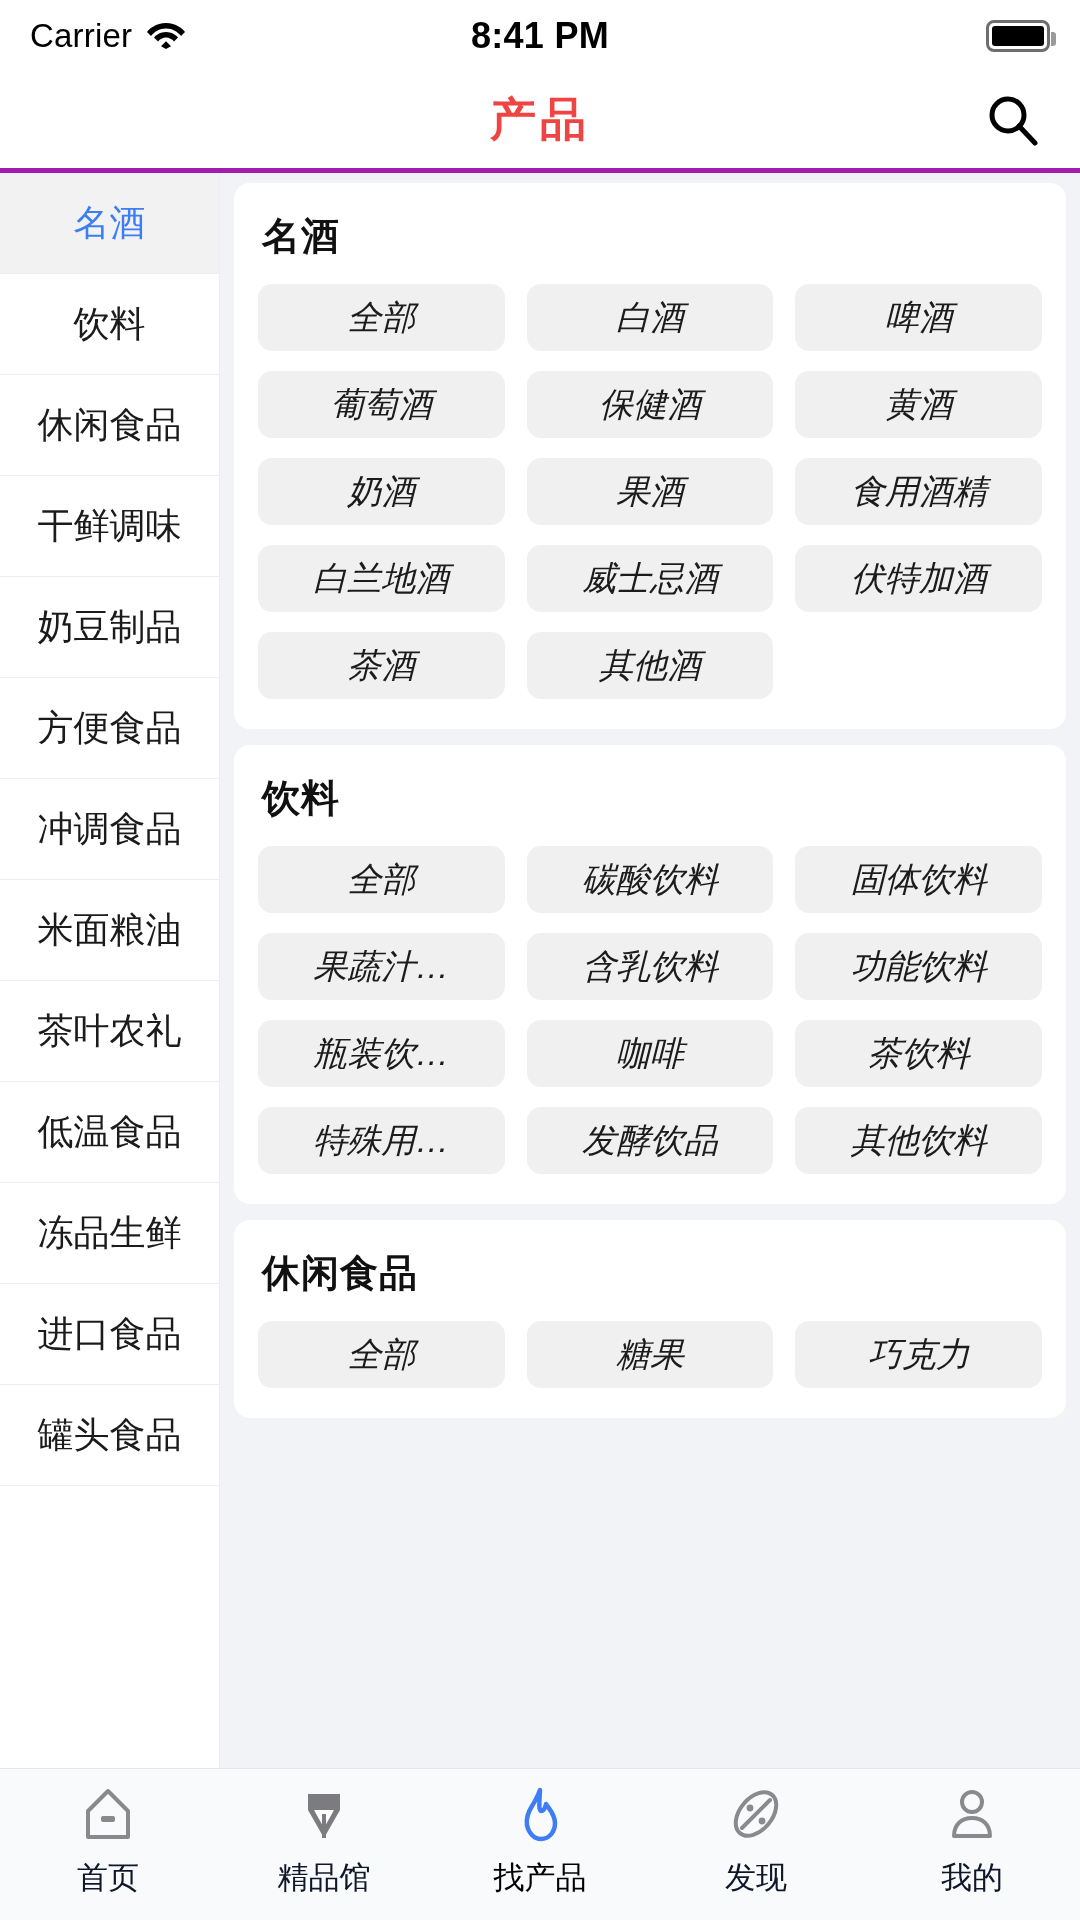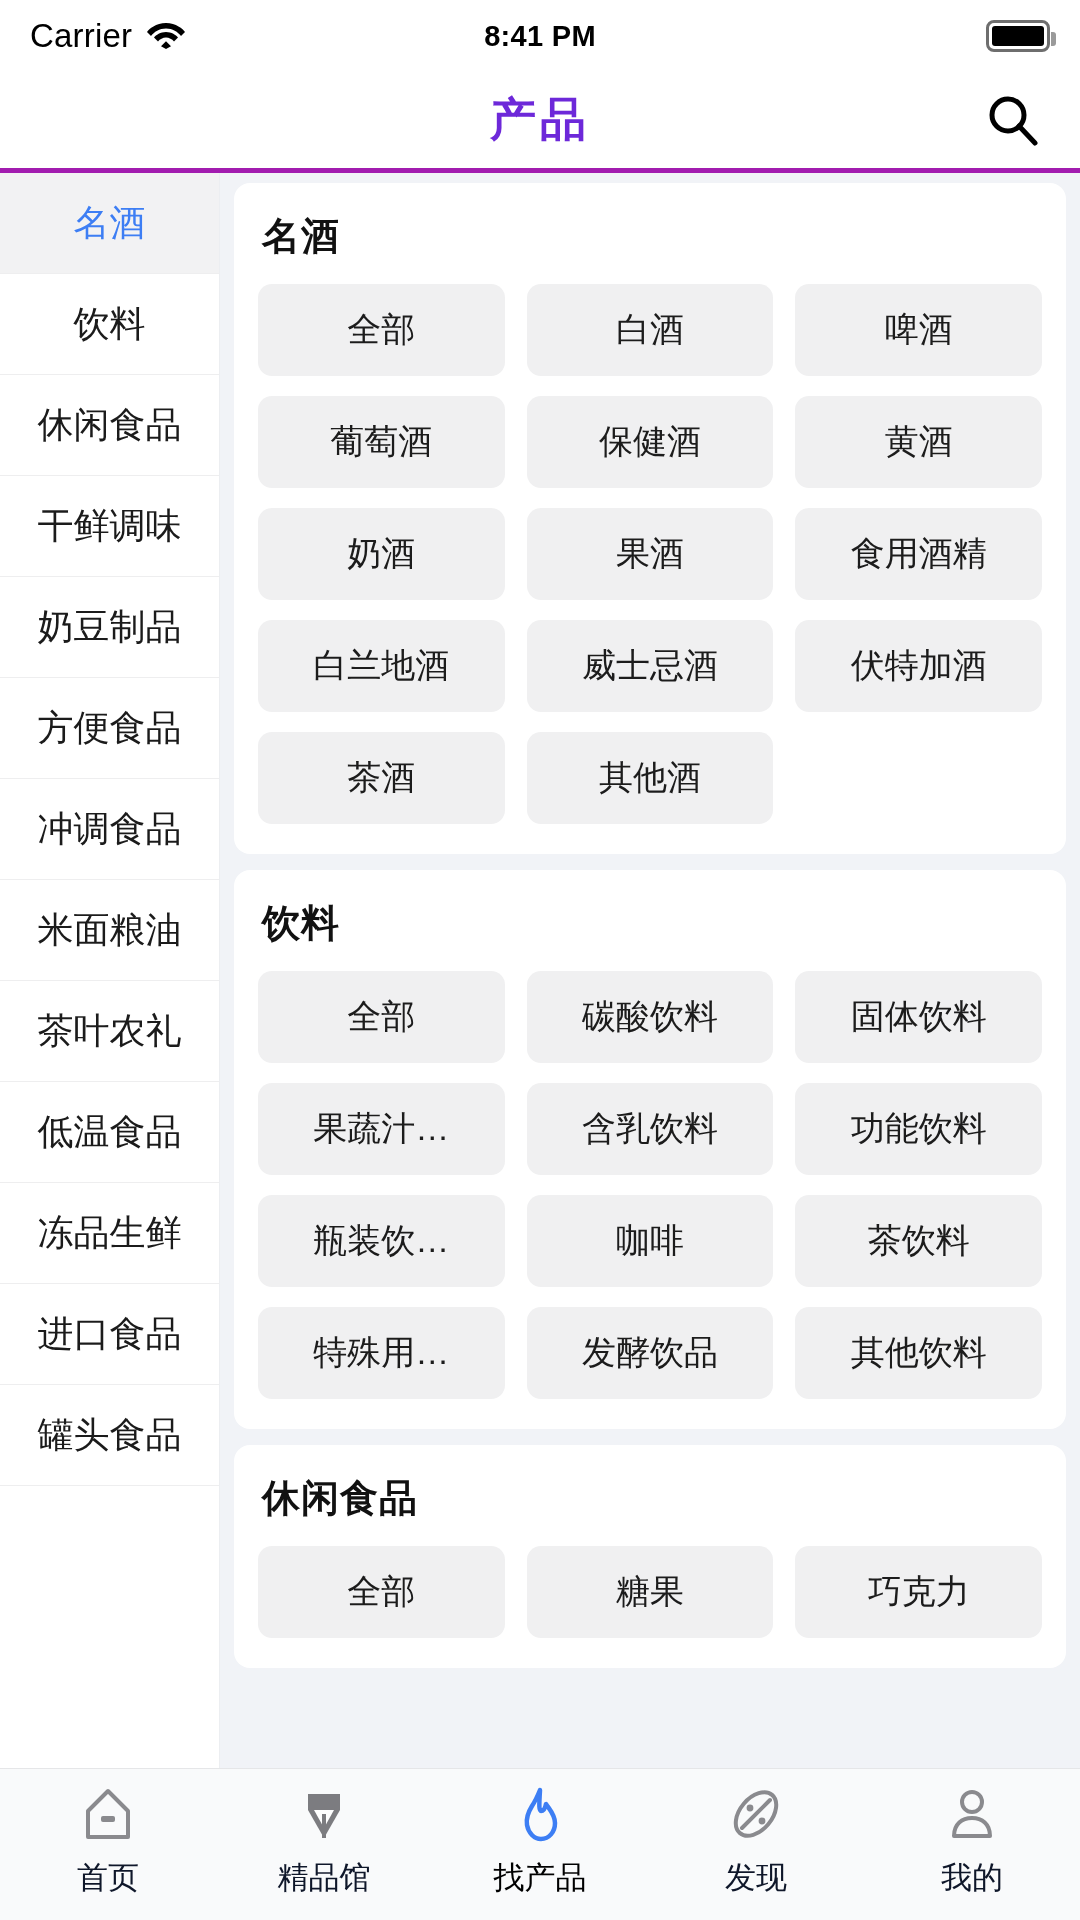--- a/index.html
+++ b/index.html
@@ -21,41 +21,41 @@
     height: 72px;
     flex: 0 0 72px;
     display: flex; align-items: center;
     padding: 0 30px;
     background: #ffffff;
   }
   .sb-left { display: flex; align-items: center; gap: 14px; flex: 0 0 auto; width: 330px;}
   .sb-carrier { font-size: 33px; color: #000; letter-spacing: .2px; }
   .wifi-icon { display:block; }
   .sb-center { flex: 1 1 auto; text-align: center; }
-  .sb-time { font-size: 29px; font-weight: 600; color: #000; letter-spacing: .3px;}
+  .sb-time { font-size: 36px; font-weight: 600; color: #000; letter-spacing: .3px;}
   .sb-right { display: flex; align-items:center; justify-content: flex-end; width: 330px; flex: 0 0 auto;}
   .battery {
     width: 64px; height: 32px;
     border: 3px solid #6e6e6e; border-radius: 8px;
     position: relative; display:flex; align-items:center;
   }
   .battery::after {
     content:""; position:absolute; right:-9px; top:9px;
     width:5px; height:14px; background:#9a9a9a; border-radius:0 3px 3px 0;
   }
   .battery-fill { width: 52px; height: 20px; background:#000; border-radius:3px; margin: 0 auto; }
 
   
   .navbar {
     height: 96px; flex: 0 0 96px;
     position: relative;
     display: flex; align-items: center; justify-content: center;
     background:#ffffff;
   }
-  .nav-title { font-size: 46px; font-weight: 700; color:#6d28d9; letter-spacing: 4px; }
+  .nav-title { font-size: 46px; font-weight: 700; color:#ef4444; letter-spacing: 4px; }
   .nav-search {
     position:absolute; right: 30px; top: 50%; transform: translateY(-50%);
     width: 74px; height: 74px; display:flex; align-items:center; justify-content:center;
     cursor: pointer;
   }
 
   
   .body-wrap {
     flex: 1 1 auto;
     display: flex;
@@ -103,26 +103,27 @@
     margin: 2px 0 22px 4px; letter-spacing: 1px;
   }
   .tag-grid {
     display: grid;
     grid-template-columns: repeat(3, 1fr);
     gap: 20px 22px;
   }
   .tag {
     background:#f0f0f1;
     border-radius: 14px;
-    height: 92px;
+    height: 67px;
     display:flex; align-items:center; justify-content:center;
     font-size: 34px; color:#1c1c1c;
     cursor: pointer;
     white-space: nowrap; overflow: hidden;
     padding: 0 8px;
+    font-style: italic;
   }
 
   
   .tabbar {
     position:absolute; left:0; right:0; bottom:0;
     height: 152px;
     background:#f9fafb;
     border-top: 1px solid #e5e6e8;
     display:flex; align-items:flex-start;
     padding-top: 14px;

